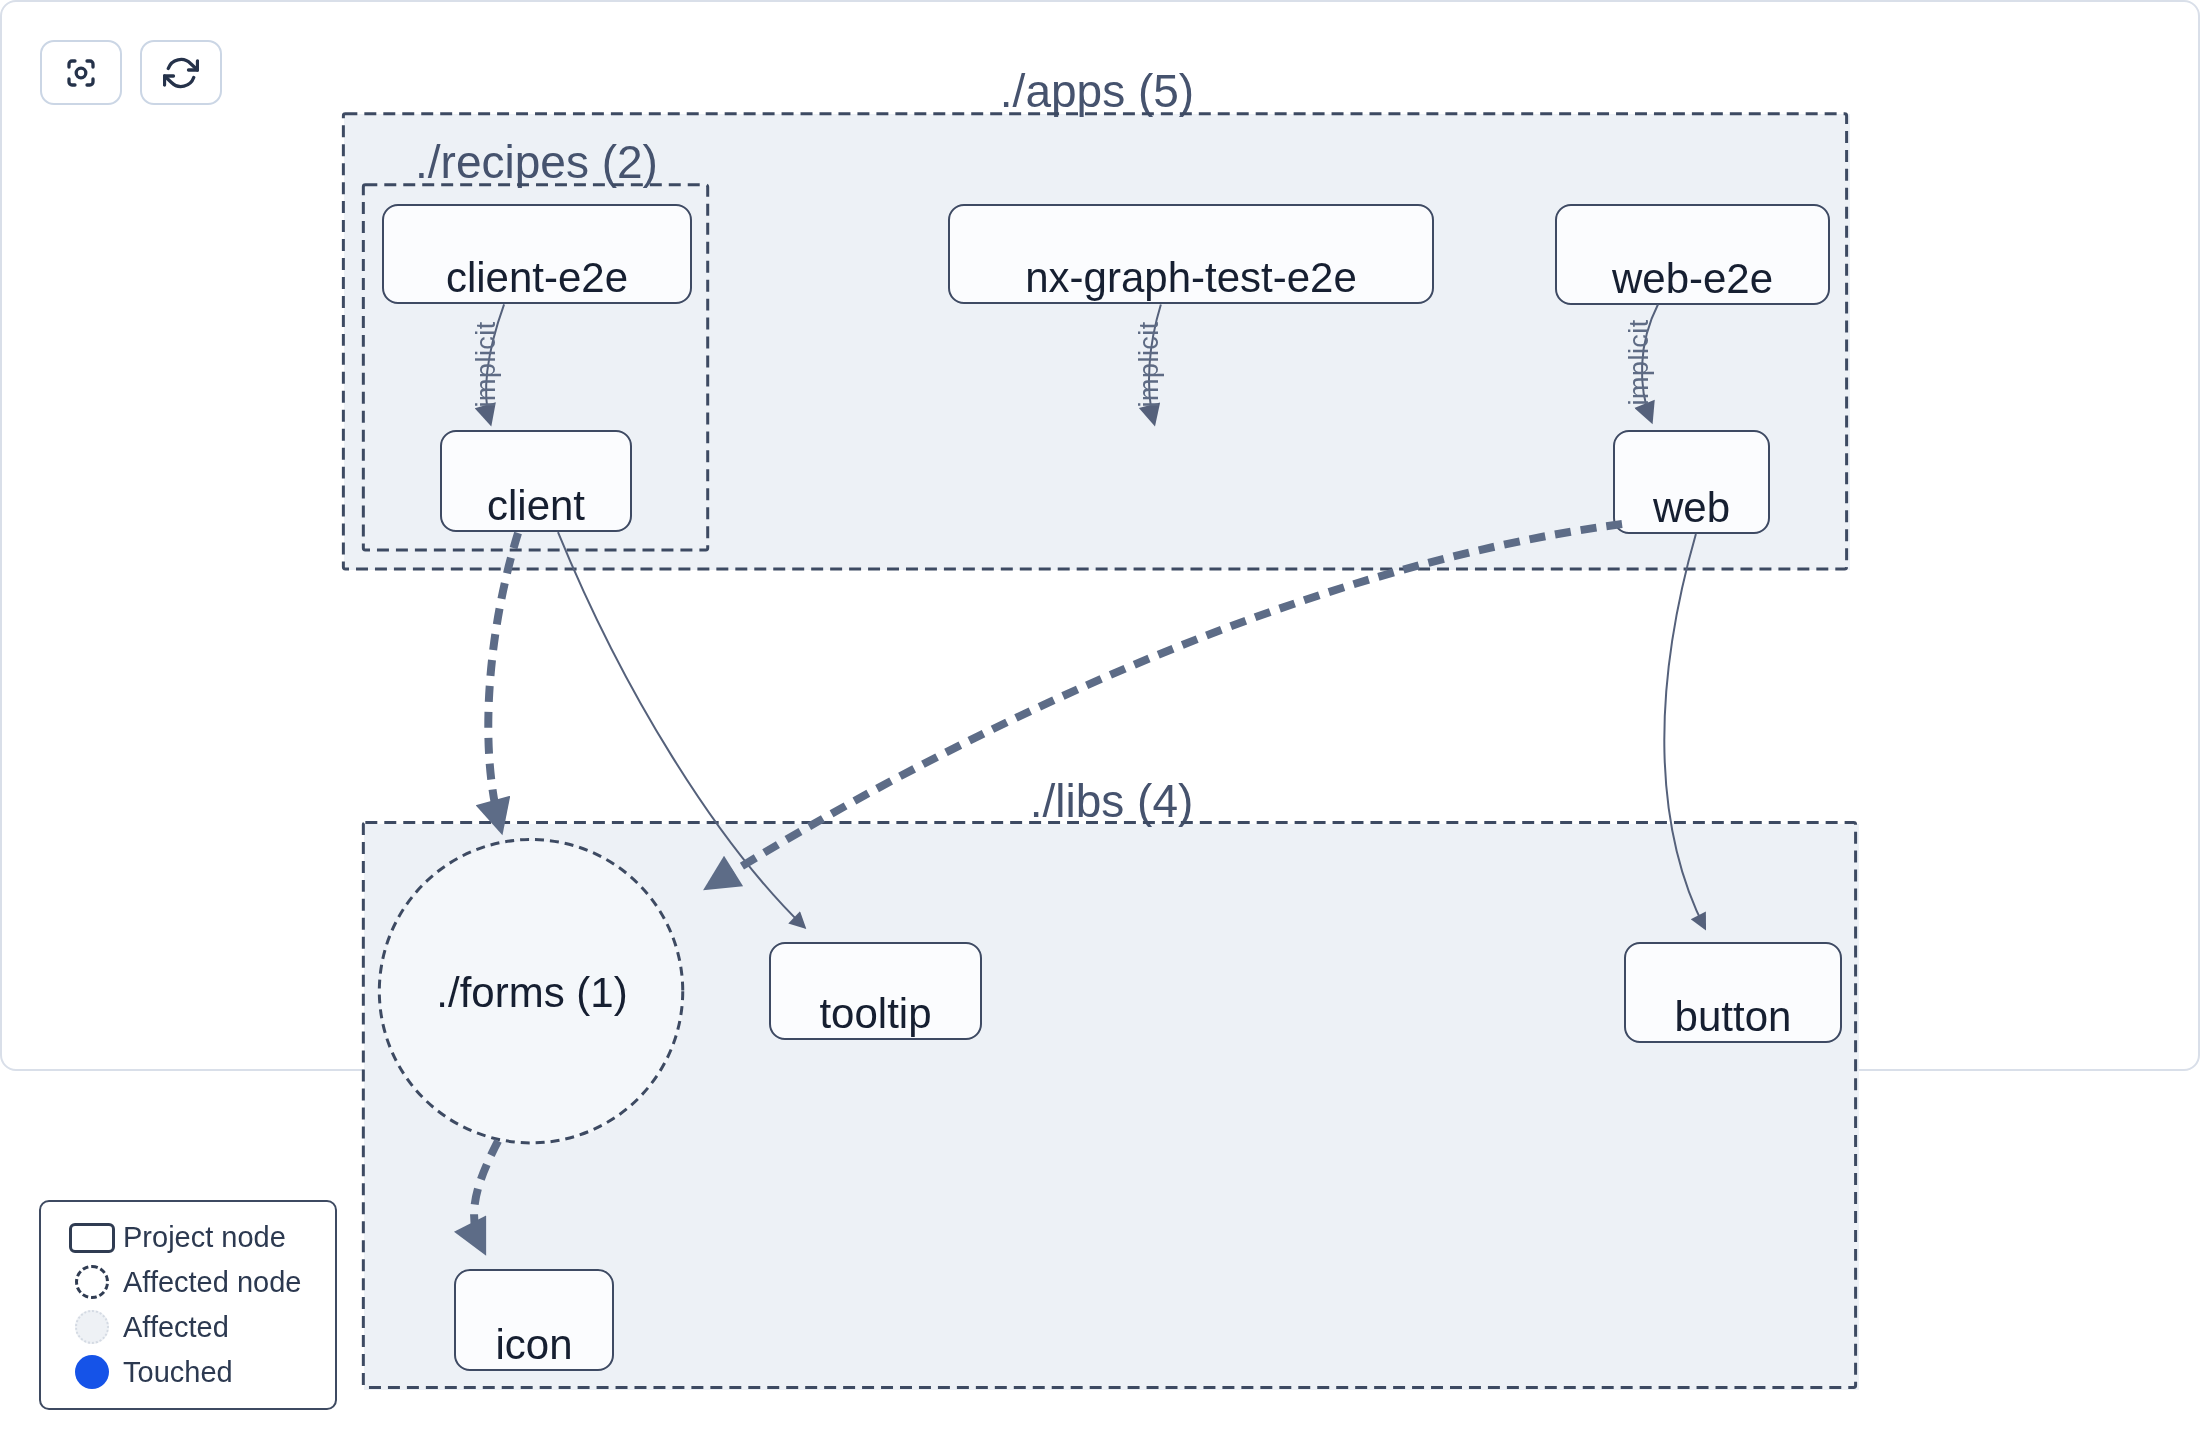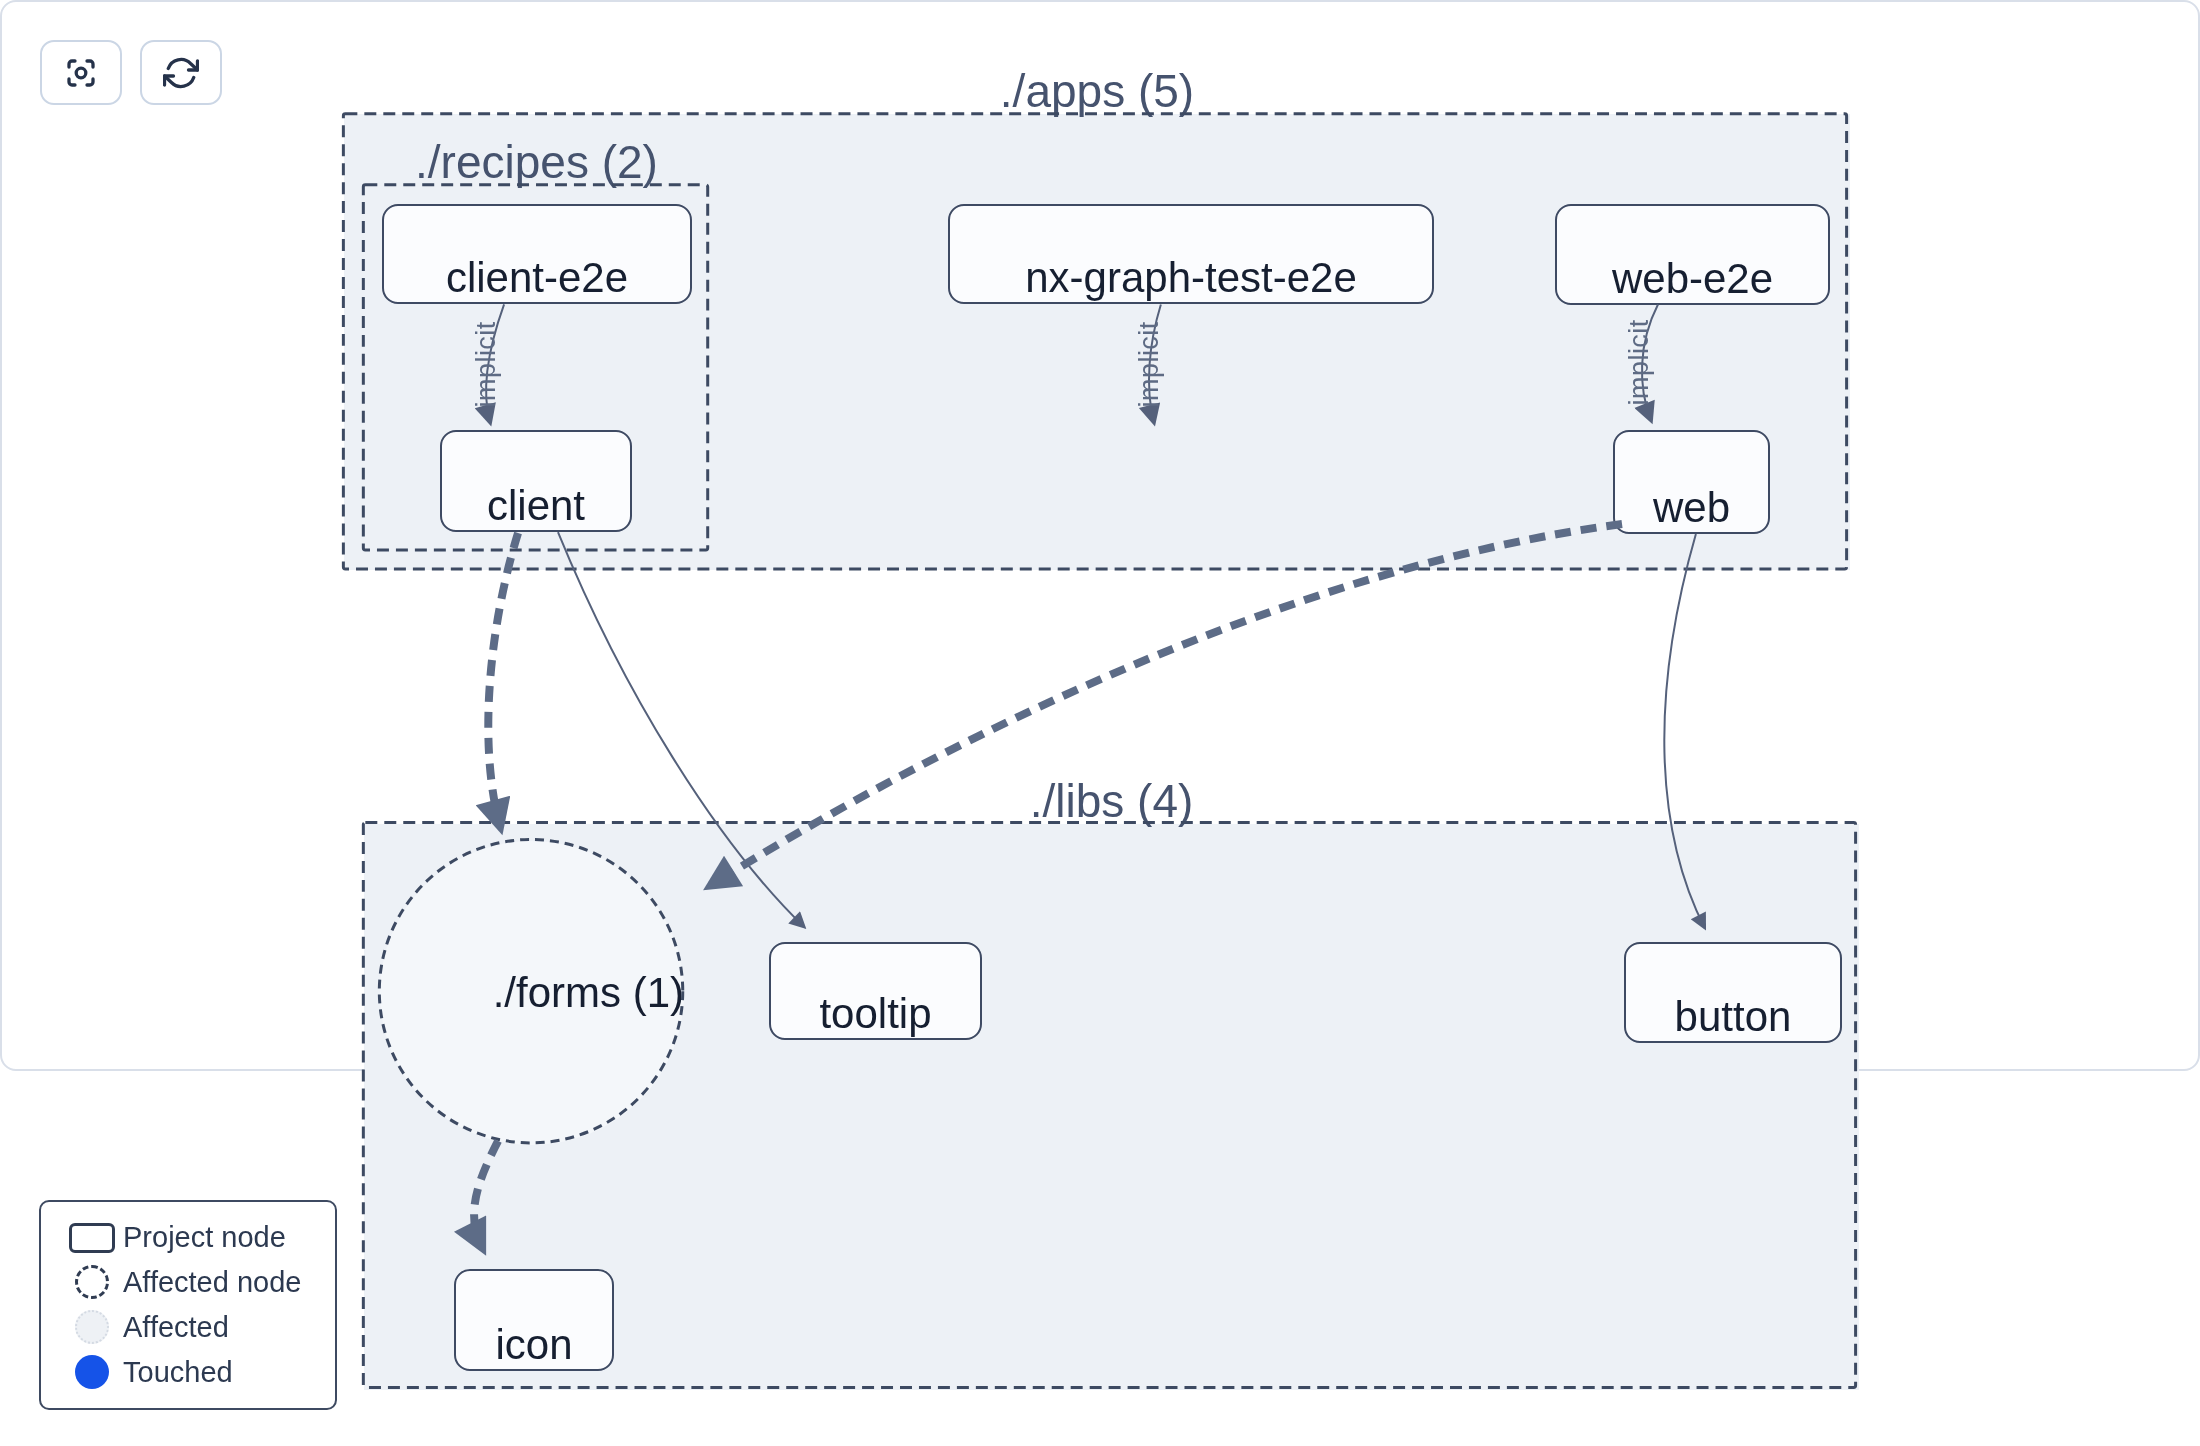--- a/index.html
+++ b/index.html
@@ -24,21 +24,21 @@
   .n-client-e2e{left:380px;top:202px;width:310px;height:100px;}
   .n-nx-graph-test-e2e{left:946px;top:202px;width:486px;height:100px;}
   .n-web-e2e{left:1553px;top:202px;width:275px;height:101px;}
   .n-client{left:438px;top:428px;width:192px;height:102px;}
   .n-nx-graph-test{left:1003px;top:428px;width:375px;height:102px;}
   .n-web{left:1611px;top:428px;width:157px;height:104px;}
   .n-tooltip{left:767px;top:940px;width:213px;height:98px;}
   .n-button{left:1622px;top:940px;width:218px;height:101px;}
   .n-icon{left:452px;top:1267px;width:160px;height:102px;}
   .n-forms{position:absolute;z-index:3;left:378px;top:839px;width:304px;height:304px;border-radius:50%;
-           display:flex;align-items:center;justify-content:flex-end;font-size:42px;color:#161f31;background:transparent;}
+           display:flex;align-items:center;justify-content:center;font-size:42px;color:#161f31;background:transparent;}
 
   
   .edges-svg{position:absolute;inset:0;z-index:6;pointer-events:none;}
   .edge-thin{fill:none;stroke:#55617b;stroke-width:2px;}
   .edge-thick{fill:none;stroke:#5d6c87;stroke-width:8px;stroke-dasharray:16 10;}
   .group-border{fill:none;stroke:#3d4a62;stroke-width:3px;stroke-dasharray:12 7;}
   .circle-border{fill:none;stroke:#3d4a62;stroke-width:3px;stroke-dasharray:9 6;}
   .implicit-label{font-size:27px;fill:#5e6b84;letter-spacing:0.5px;text-anchor:middle;dominant-baseline:middle;}
 
   

